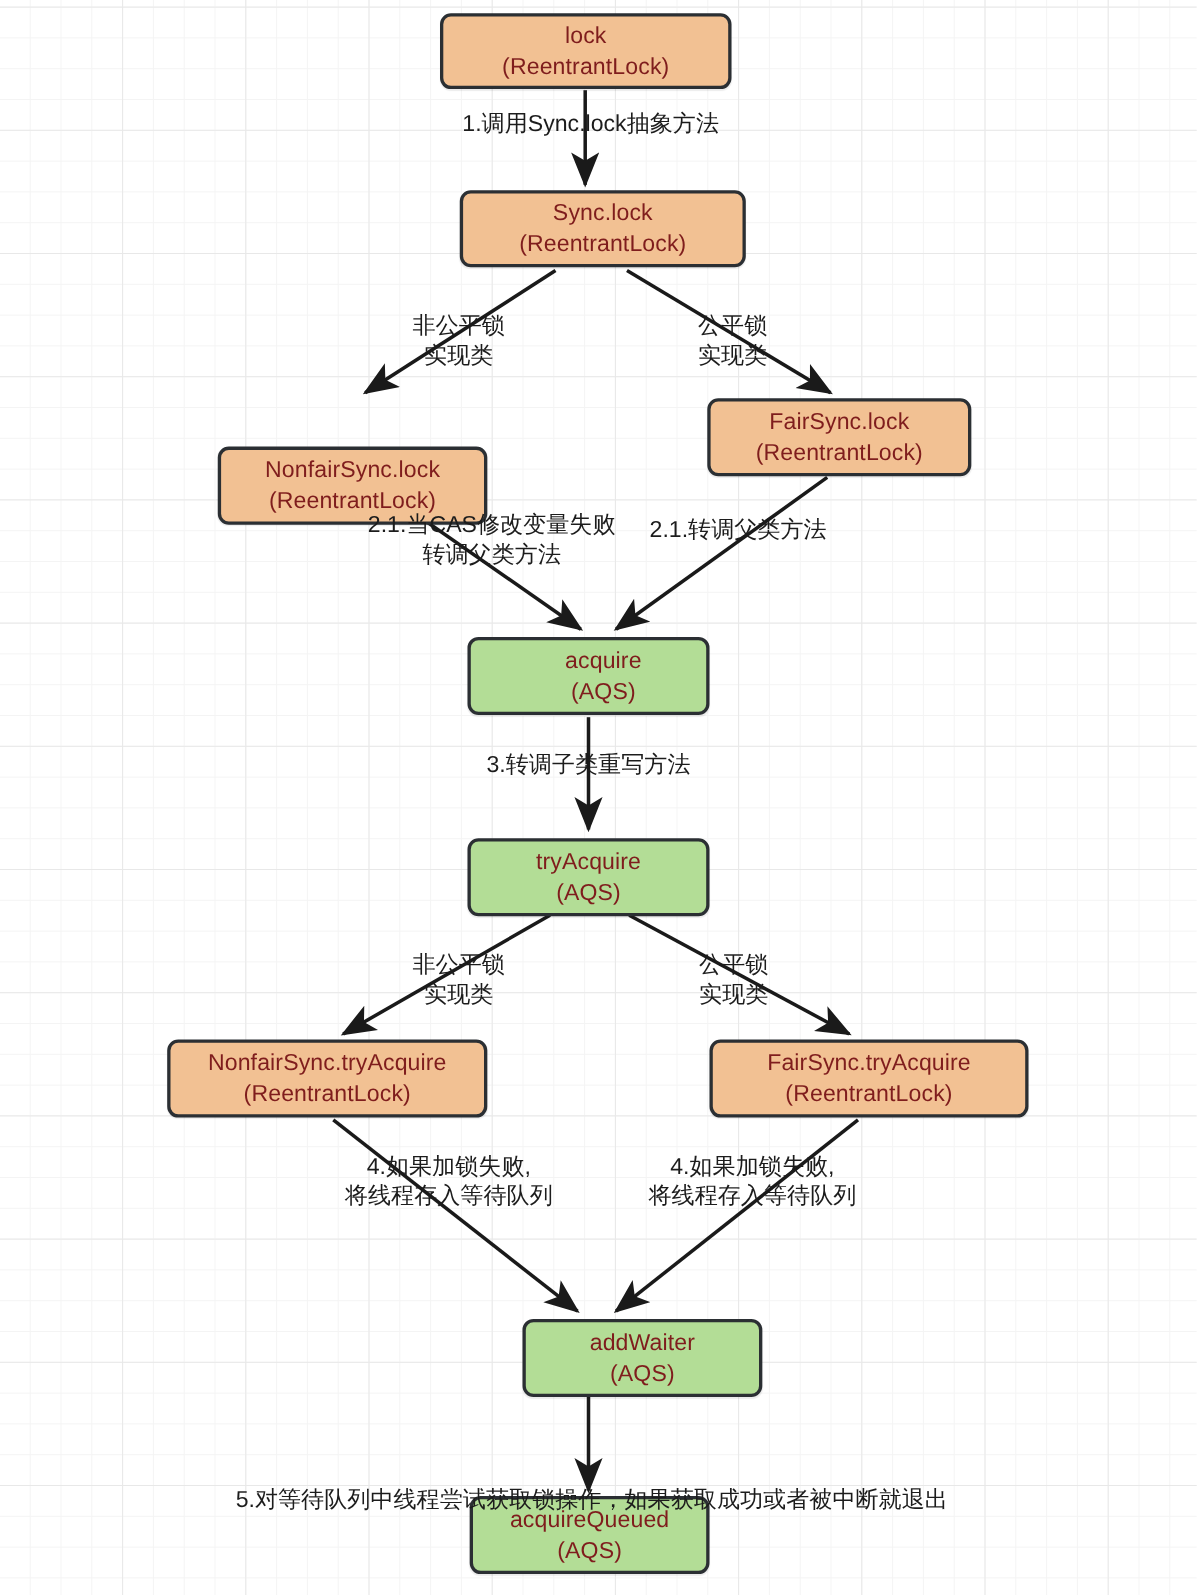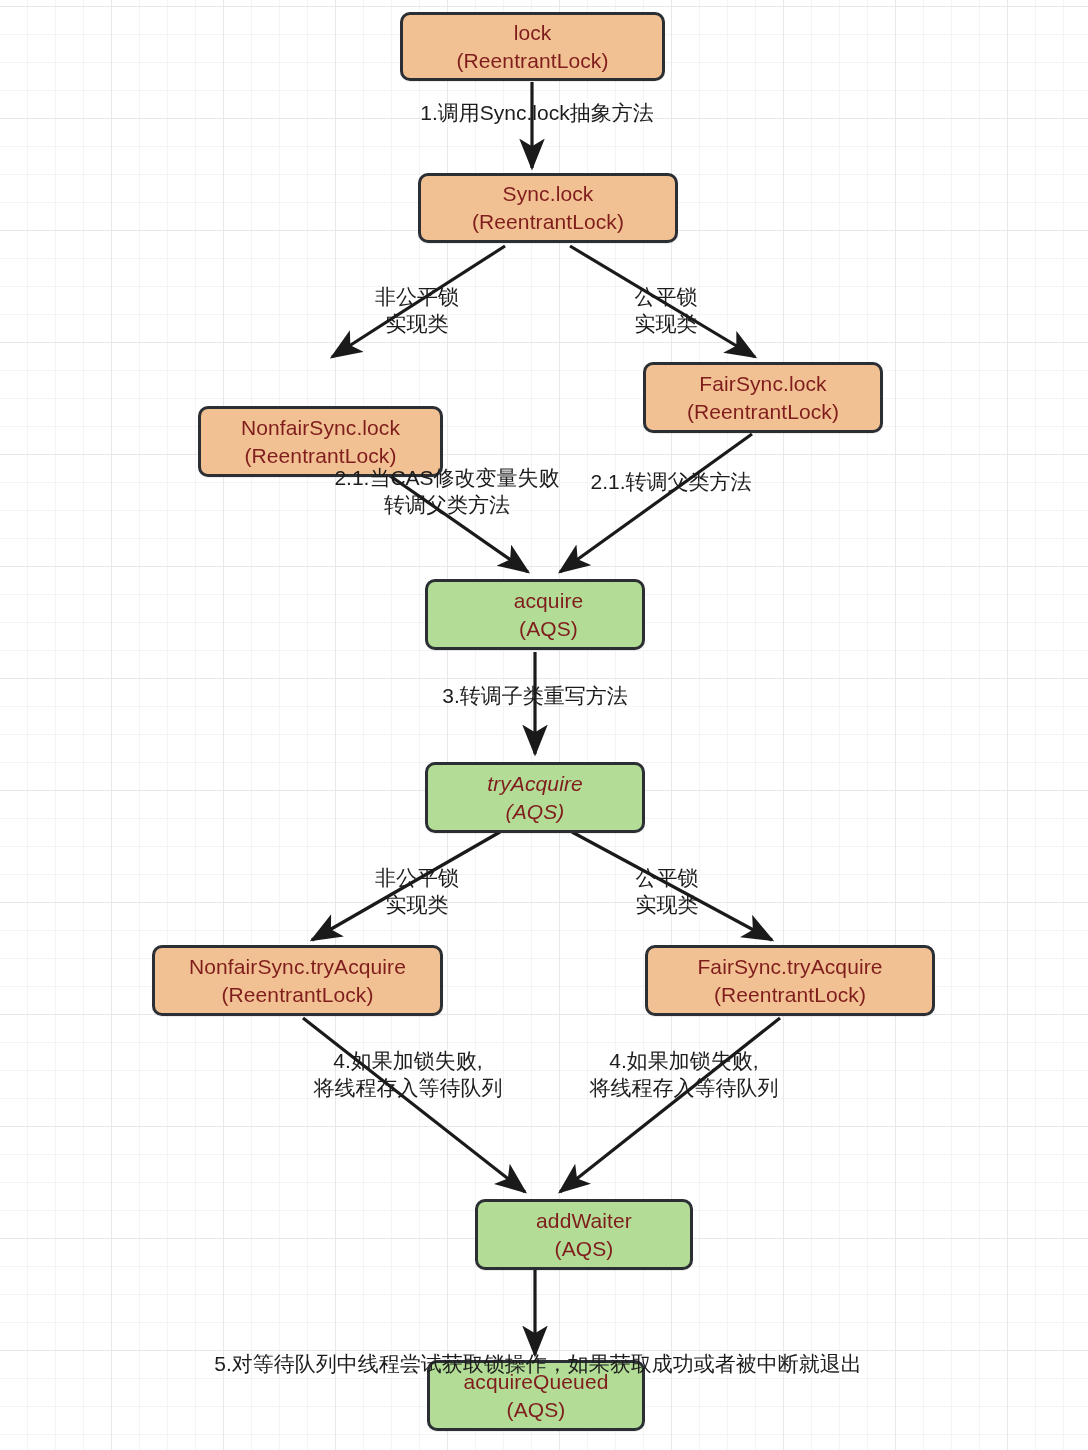--- a/index.html
+++ b/index.html
@@ -107,21 +107,21 @@
   <div class="node node-orange" style="left:643px; top:362px; width:240px; height:71px;">
     <span class="l1">FairSync.lock</span>
     <span class="l2">(ReentrantLock)</span>
   </div>
 
   <div class="node node-green" style="left:425px; top:579px; width:220px; height:71px;padding-left:27px;">
     <span class="l1">acquire</span>
     <span class="l2">(AQS)</span>
   </div>
 
-  <div class="node node-green" style="left:425px; top:762px; width:220px; height:71px;font-style:italic;">
+  <div class="node node-green" style="left:425px; top:762px; width:220px; height:71px;">
     <span class="l1">tryAcquire</span>
     <span class="l2">(AQS)</span>
   </div>
 
   <div class="node node-orange" style="left:152px; top:945px; width:291px; height:71px;text-align:right;">
     <span class="l1">NonfairSync.tryAcquire</span>
     <span class="l2">(ReentrantLock)</span>
   </div>
 
   <div class="node node-orange" style="left:645px; top:945px; width:290px; height:71px;">

